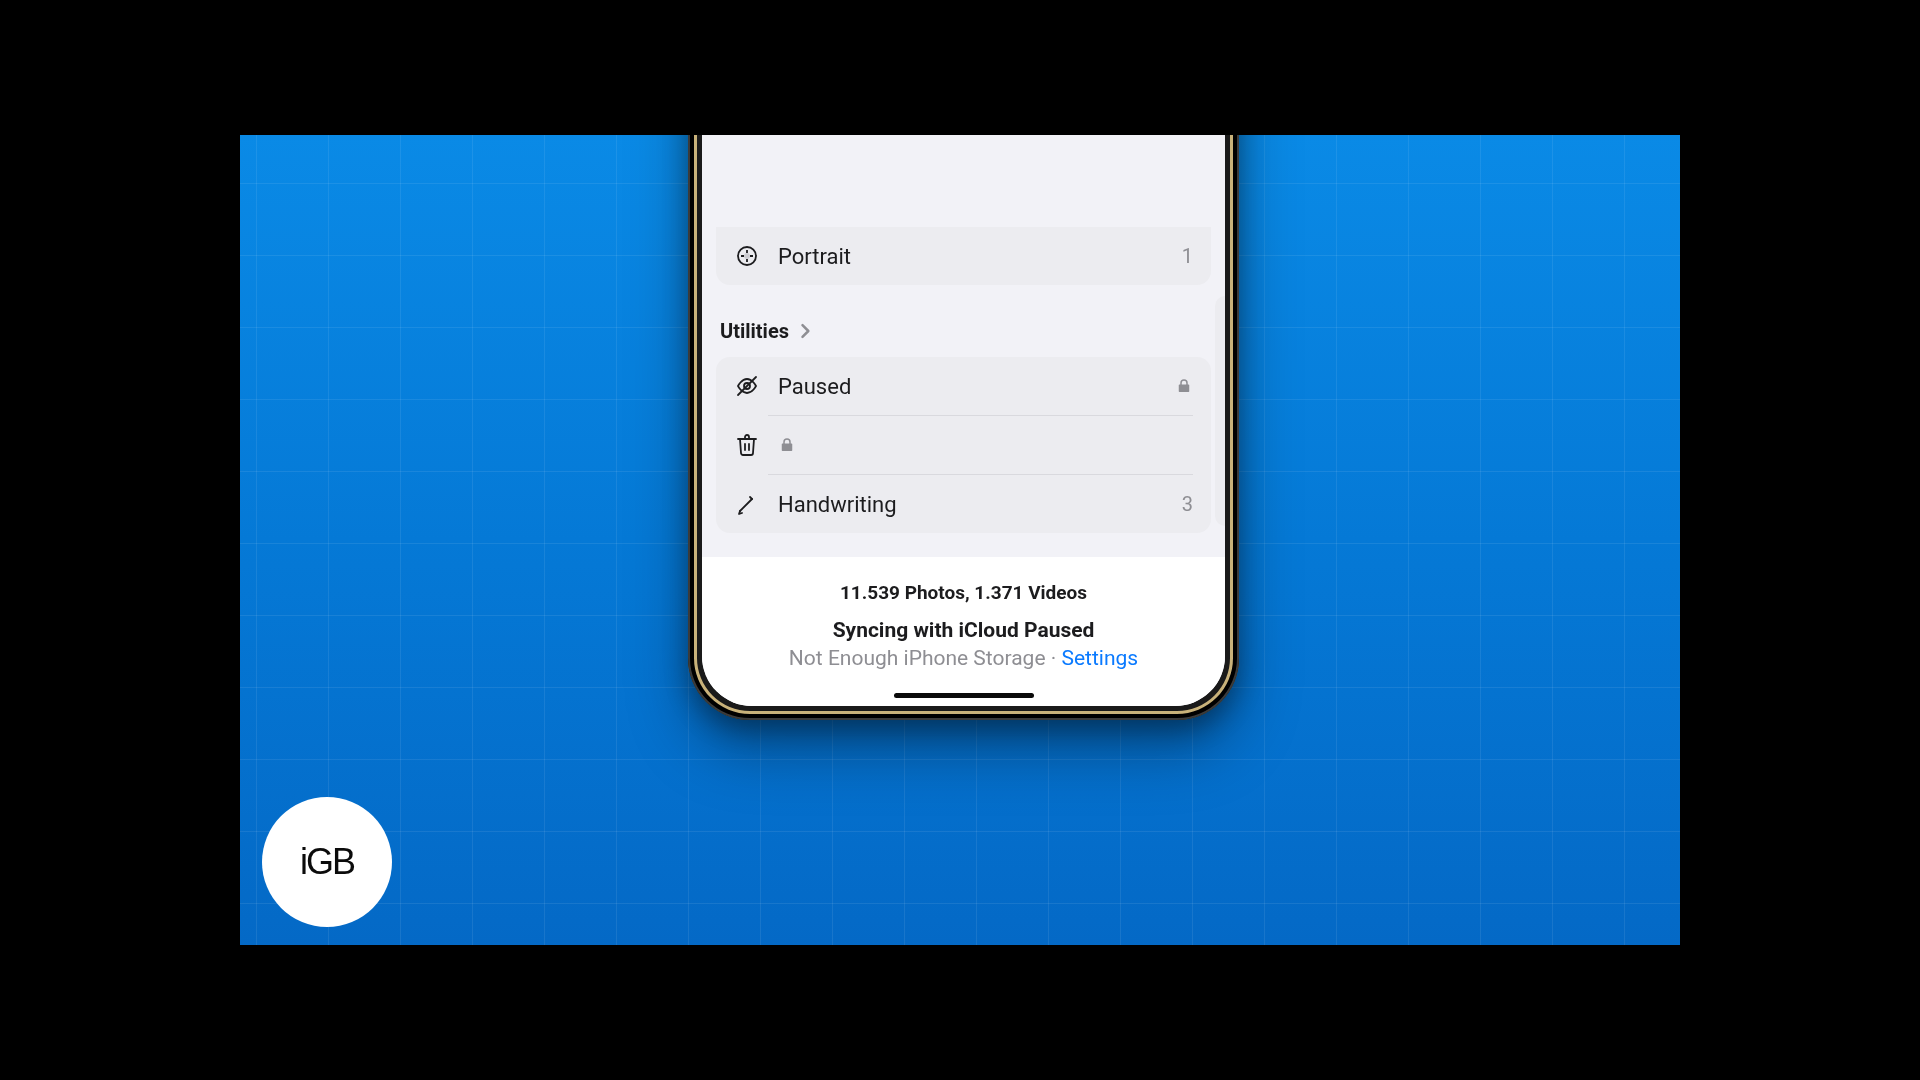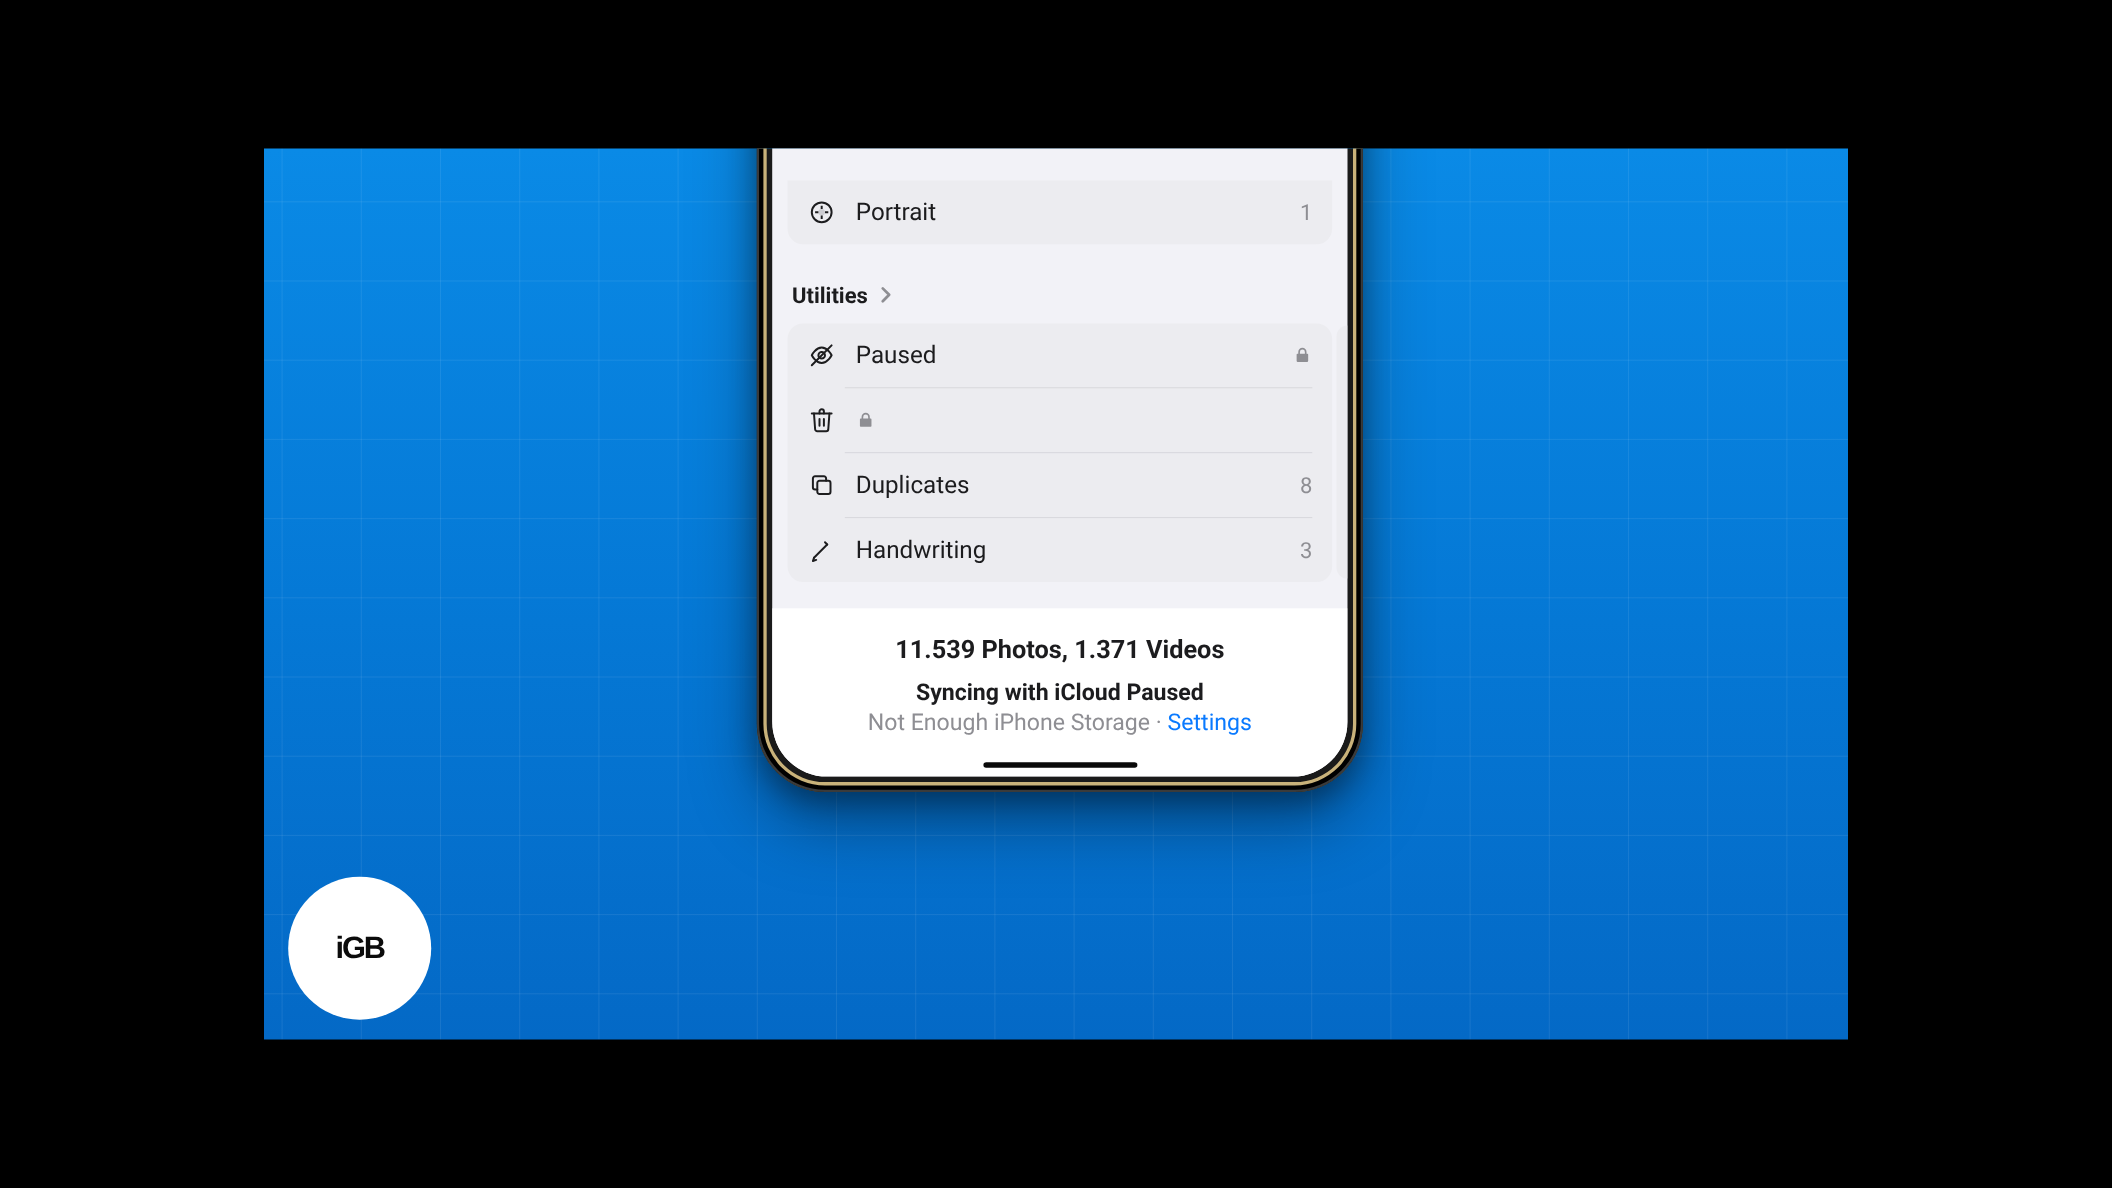--- a/index.html
+++ b/index.html
@@ -156,21 +156,21 @@
     border-radius: 14px 0 0 14px;
   }
 
   
   .footer {
     background: #ffffff;
     padding: 24px 20px 36px 20px;
     text-align: center;
   }
   .counts {
-    font-size: 23px;
+    font-size: 19px;
     font-weight: 700;
     color: #1c1c1e;
     margin-bottom: 14px;
   }
   .sync {
     font-size: 21px;
     font-weight: 700;
     color: #1c1c1e;
     margin-bottom: 4px;
   }
@@ -200,22 +200,22 @@
     width: 130px;
     height: 130px;
     background: #ffffff;
     border-radius: 50%;
     display: flex;
     align-items: center;
     justify-content: center;
   }
   .badge span {
     font-family: Arial Black, Arial, sans-serif;
-    font-weight: 700;
-    font-size: 28px;
+    font-weight: 400;
+    font-size: 36px;
     letter-spacing: -2px;
     color: #0b0b0b;
   }
 
   svg { display: block; }
 </style>
 </head>
 <body>
 
 <div class="stage">
@@ -280,30 +280,20 @@
                   </span>
                   <span class="trail lock">
                     <svg viewBox="0 0 24 24" width="18" height="18" fill="currentColor">
                       <path d="M7 10V8a5 5 0 0 1 10 0v2h1a1 1 0 0 1 1 1v8a1 1 0 0 1-1 1H6a1 1 0 0 1-1-1v-8a1 1 0 0 1 1-1h1zm2 0h6V8a3 3 0 0 0-6 0v2z"></path>
                     </svg>
                   </span>
                 </div>
                 <div class="row">
                   <span class="ico">
                     <svg viewBox="0 0 24 24" width="24" height="24" fill="none" stroke="currentColor" stroke-width="1.8" stroke-linecap="round" stroke-linejoin="round">
-                      <rect x="8" y="8" width="12" height="12" rx="2"></rect>
-                      <path d="M16 8V6a2 2 0 0 0-2-2H6a2 2 0 0 0-2 2v8a2 2 0 0 0 2 2h2"></path>
-                    </svg>
-                  </span>
-                  <span class="label">Duplicates</span>
-                  <span class="trail">8</span>
-                </div>
-                <div class="row">
-                  <span class="ico">
-                    <svg viewBox="0 0 24 24" width="24" height="24" fill="none" stroke="currentColor" stroke-width="1.8" stroke-linecap="round" stroke-linejoin="round">
                       <line x1="5" y1="19" x2="17" y2="7"></line>
                       <path d="M17 7l-2-2"></path>
                       <path d="M5 19l-1 3 3-1"></path>
                     </svg>
                   </span>
                   <span class="label">Handwriting</span>
                   <span class="trail">3</span>
                 </div>
               </div>
 

